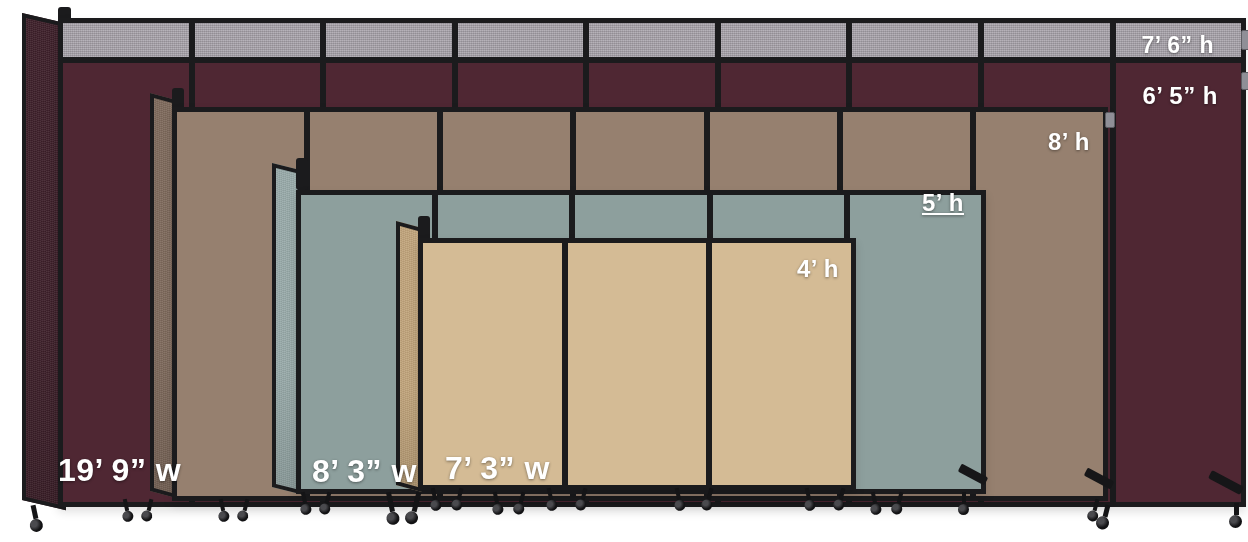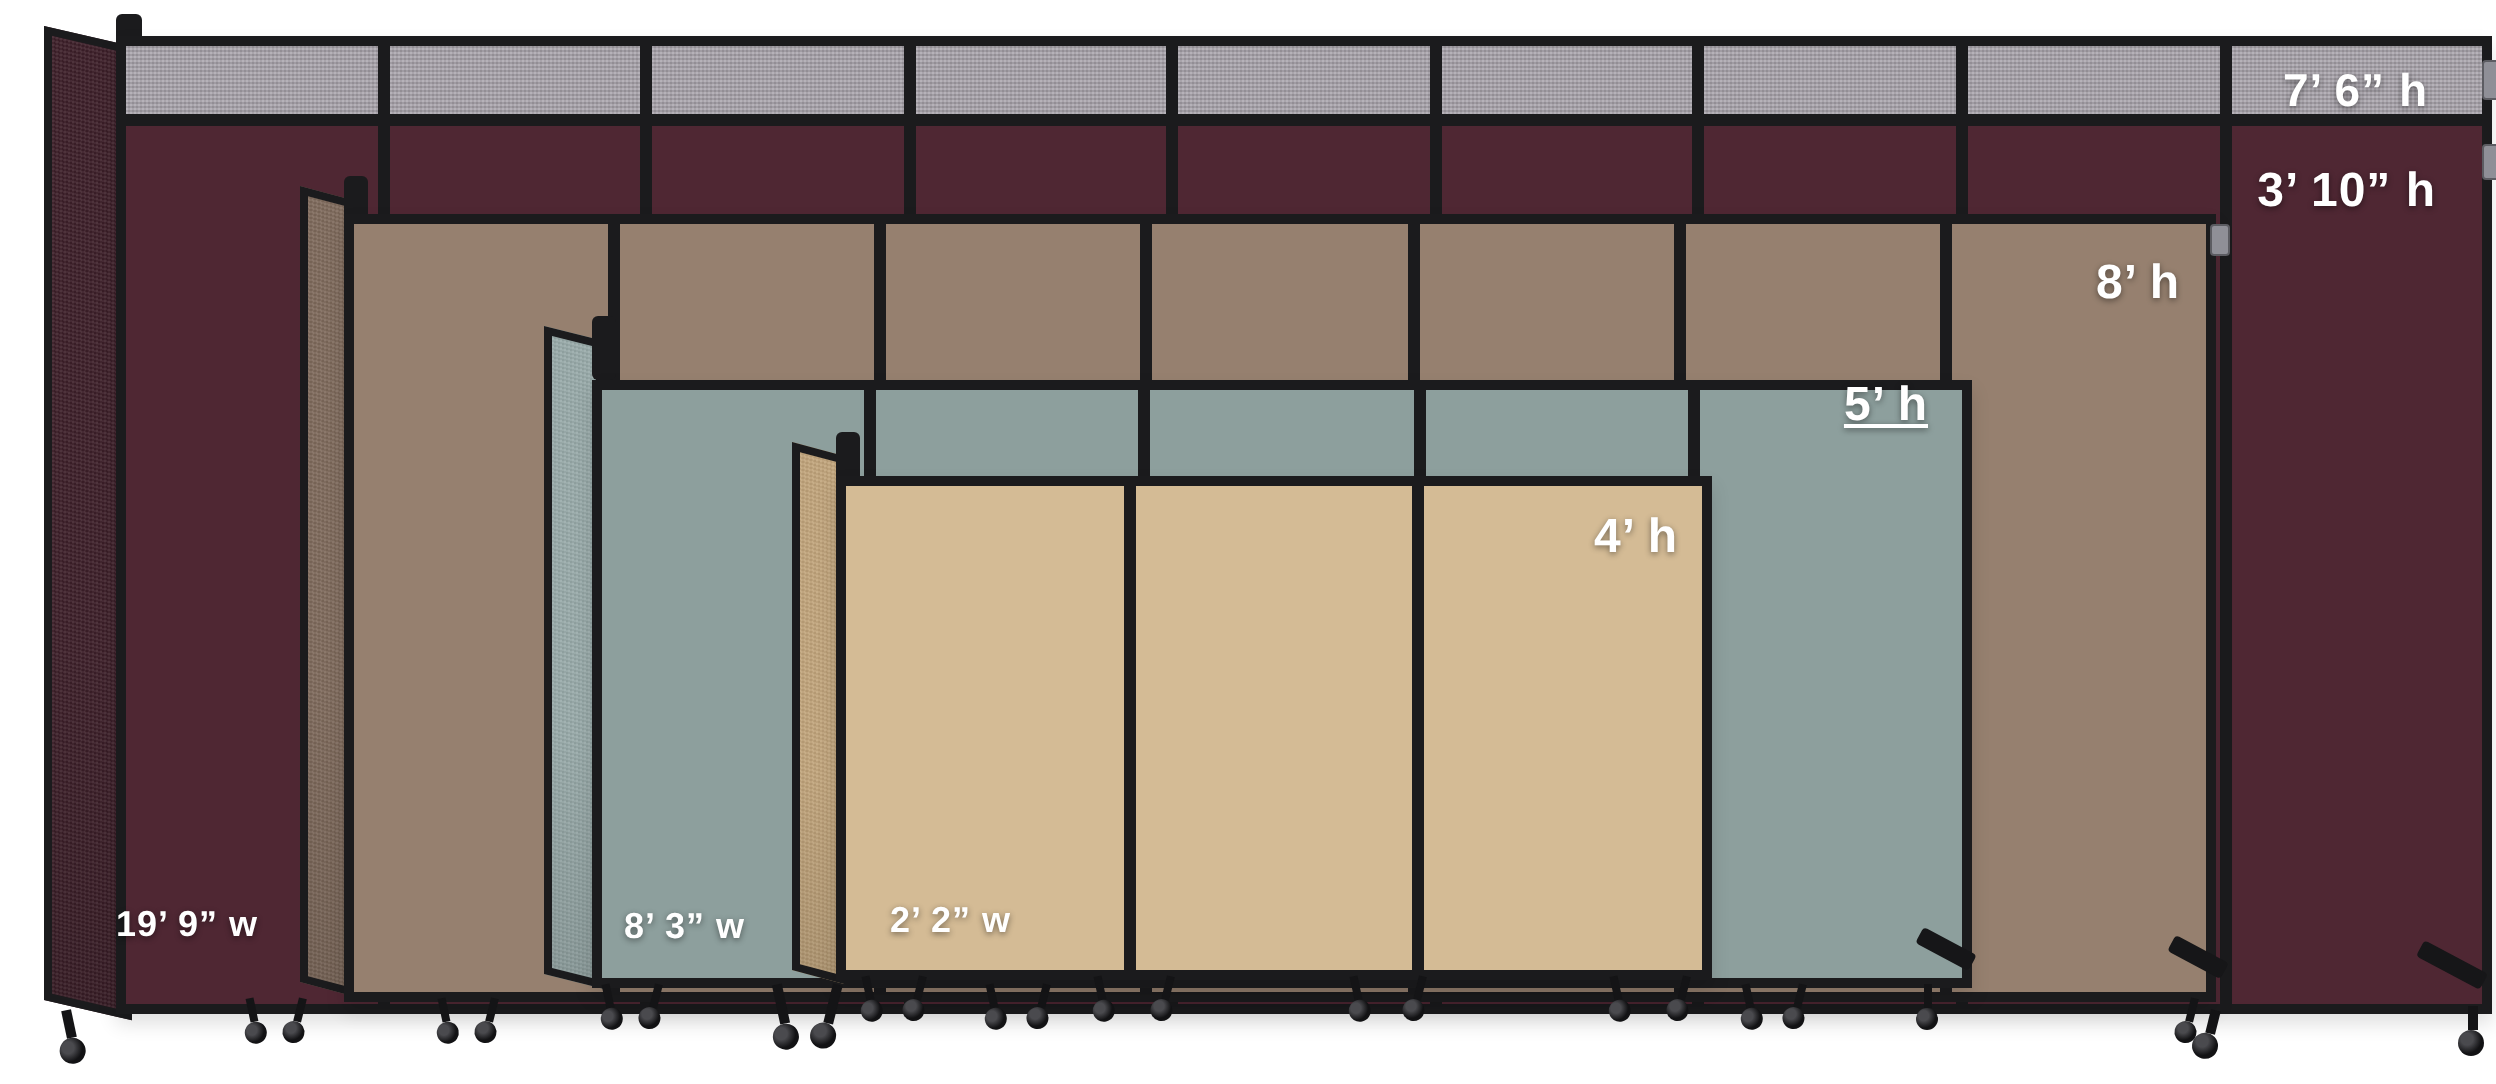--- a/index.html
+++ b/index.html
@@ -43,21 +43,21 @@
   .foot{width:36px;height:9px;background:#161618;border-radius:2px;transform:rotate(28deg);}
   .caster{width:5px;background:#141416;}
   .caster::after{content:"";position:absolute;left:-5px;bottom:-13px;width:13px;height:13px;
       background:radial-gradient(circle at 35% 35%, #4a4a4e 0 25%, #121214 60%);
       border-radius:50%;}
   .caster.small{width:4px;}
   .caster.small::after{left:-4px;bottom:-11px;width:11px;height:11px;}
   .caster.r{transform:rotate(14deg);}
   .caster.l{transform:rotate(-12deg);}
 
-  .dim-label{color:#fff;font-weight:bold;font-size:18px;letter-spacing:0.5px;
+  .dim-label{color:#fff;font-weight:bold;font-size:32px;letter-spacing:0.5px;
       text-shadow:0 1px 3px rgba(0,0,0,0.45);z-index:60;white-space:nowrap;}
   .h-label{text-align:left;}
 </style>
 </head>
 <body>
 
 <div id="stage">
 
   <div class="partition p-maroon">
     <div class="end fx" style="left:22px;top:13px;width:44px;height:487px;background-color:var(--maroon-end);transform:skewY(13deg);"></div>
@@ -193,22 +193,22 @@
     <div class="caster r small" style="left:458px;top:488px;height:12px;"></div>
     <div class="caster l small" style="left:548px;top:488px;height:12px;"></div>
     <div class="caster r small" style="left:582px;top:488px;height:12px;"></div>
     <div class="caster l small" style="left:676px;top:488px;height:12px;"></div>
     <div class="caster r small" style="left:708px;top:488px;height:12px;"></div>
     <div class="caster l small" style="left:806px;top:488px;height:12px;"></div>
     <div class="caster r small" style="left:840px;top:488px;height:12px;"></div>
   </div>
 
   <div class="dim-label h-label" style="right:34px;top:32px;font-size:23px;">7’ 6” h</div>
-  <div class="dim-label h-label" style="right:30px;top:82px;font-size:24px;">3’ 10” h</div>
+  <div class="dim-label h-label" style="right:30px;top:82px;font-size:24px;">6’ 5” h</div>
   <div class="dim-label h-label" style="right:158px;top:128px;font-size:24px;">8’ h</div>
   <div class="dim-label h-label" style="right:284px;top:189px;font-size:24px;text-decoration:underline;">5’ h</div>
   <div class="dim-label h-label" style="right:409px;top:255px;font-size:24px;">4’ h</div>
 
   <div class="dim-label" style="left:58px;top:452px;">19’ 9” w</div>
   <div class="dim-label" style="left:312px;top:453px;">8’ 3” w</div>
-  <div class="dim-label" style="left:445px;top:450px;">2’ 2” w</div>
+  <div class="dim-label" style="left:445px;top:450px;">7’ 3” w</div>
 
 </div>
 
 </body></html>

